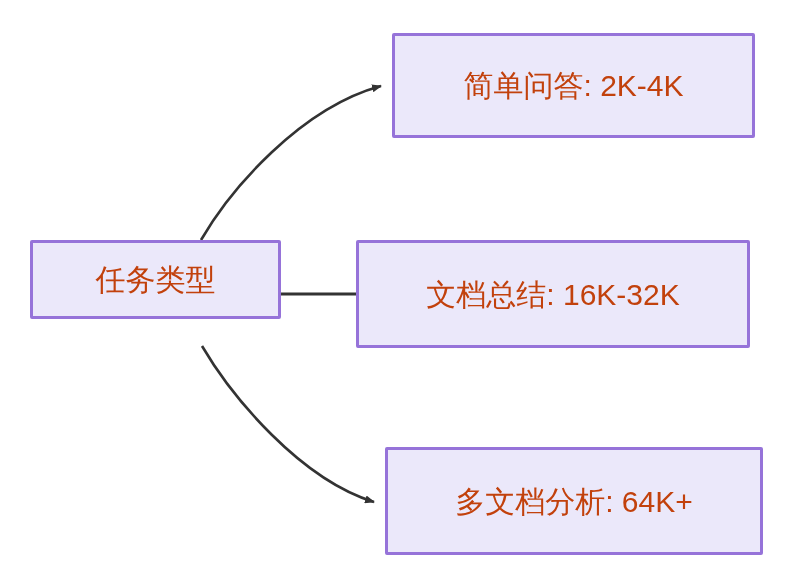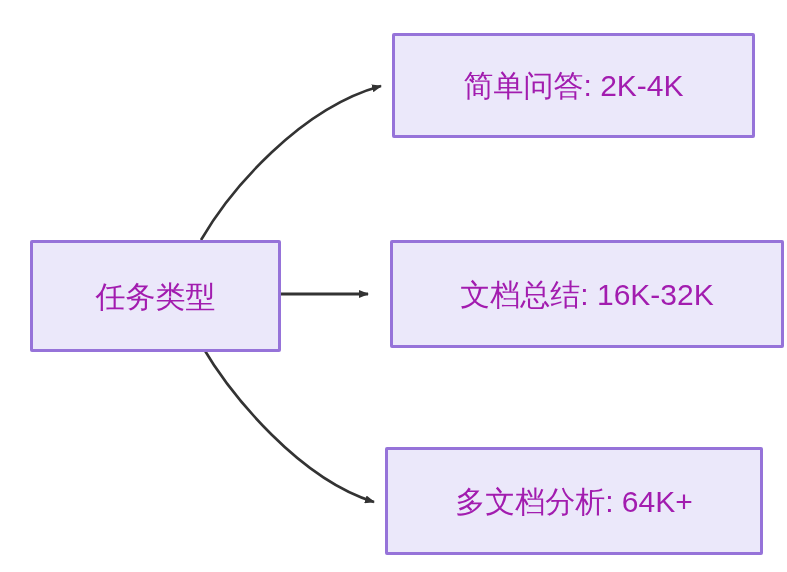--- a/index.html
+++ b/index.html
@@ -31,29 +31,29 @@
     box-sizing: border-box;
     display: flex;
     align-items: center;
     justify-content: center;
     background: #ebe8fa;
     border: 3px solid #9673d9;
     border-radius: 2px;
     z-index: 2;
   }
   .node-label {
-    color: #a21caf;
+    color: #c2410c;
     font-size: 30px;
     line-height: 1.1;
     white-space: nowrap;
     letter-spacing: 0px;
   }
-  #node-source  { left: 30px;  top: 240px; width: 251px; height: 112px; }
+  #node-source  { left: 30px;  top: 240px; width: 251px; height: 79px; }
   #node-simple  { left: 392px; top: 33px;  width: 363px; height: 105px; }
-  #node-doc     { left: 390px; top: 240px; width: 394px; height: 108px; }
+  #node-doc     { left: 356px; top: 240px; width: 394px; height: 108px; }
   #node-multi   { left: 385px; top: 447px; width: 378px; height: 108px; text-align: right; }
 </style>
 </head>
 <body>
 
 <div id="diagram-root">
 
   <svg id="edge-layer" viewBox="0 0 787 572">
     <defs>
       <marker id="arrow-head" markerWidth="10" markerHeight="8" refX="9" refY="4" orient="auto" markerUnits="userSpaceOnUse">

